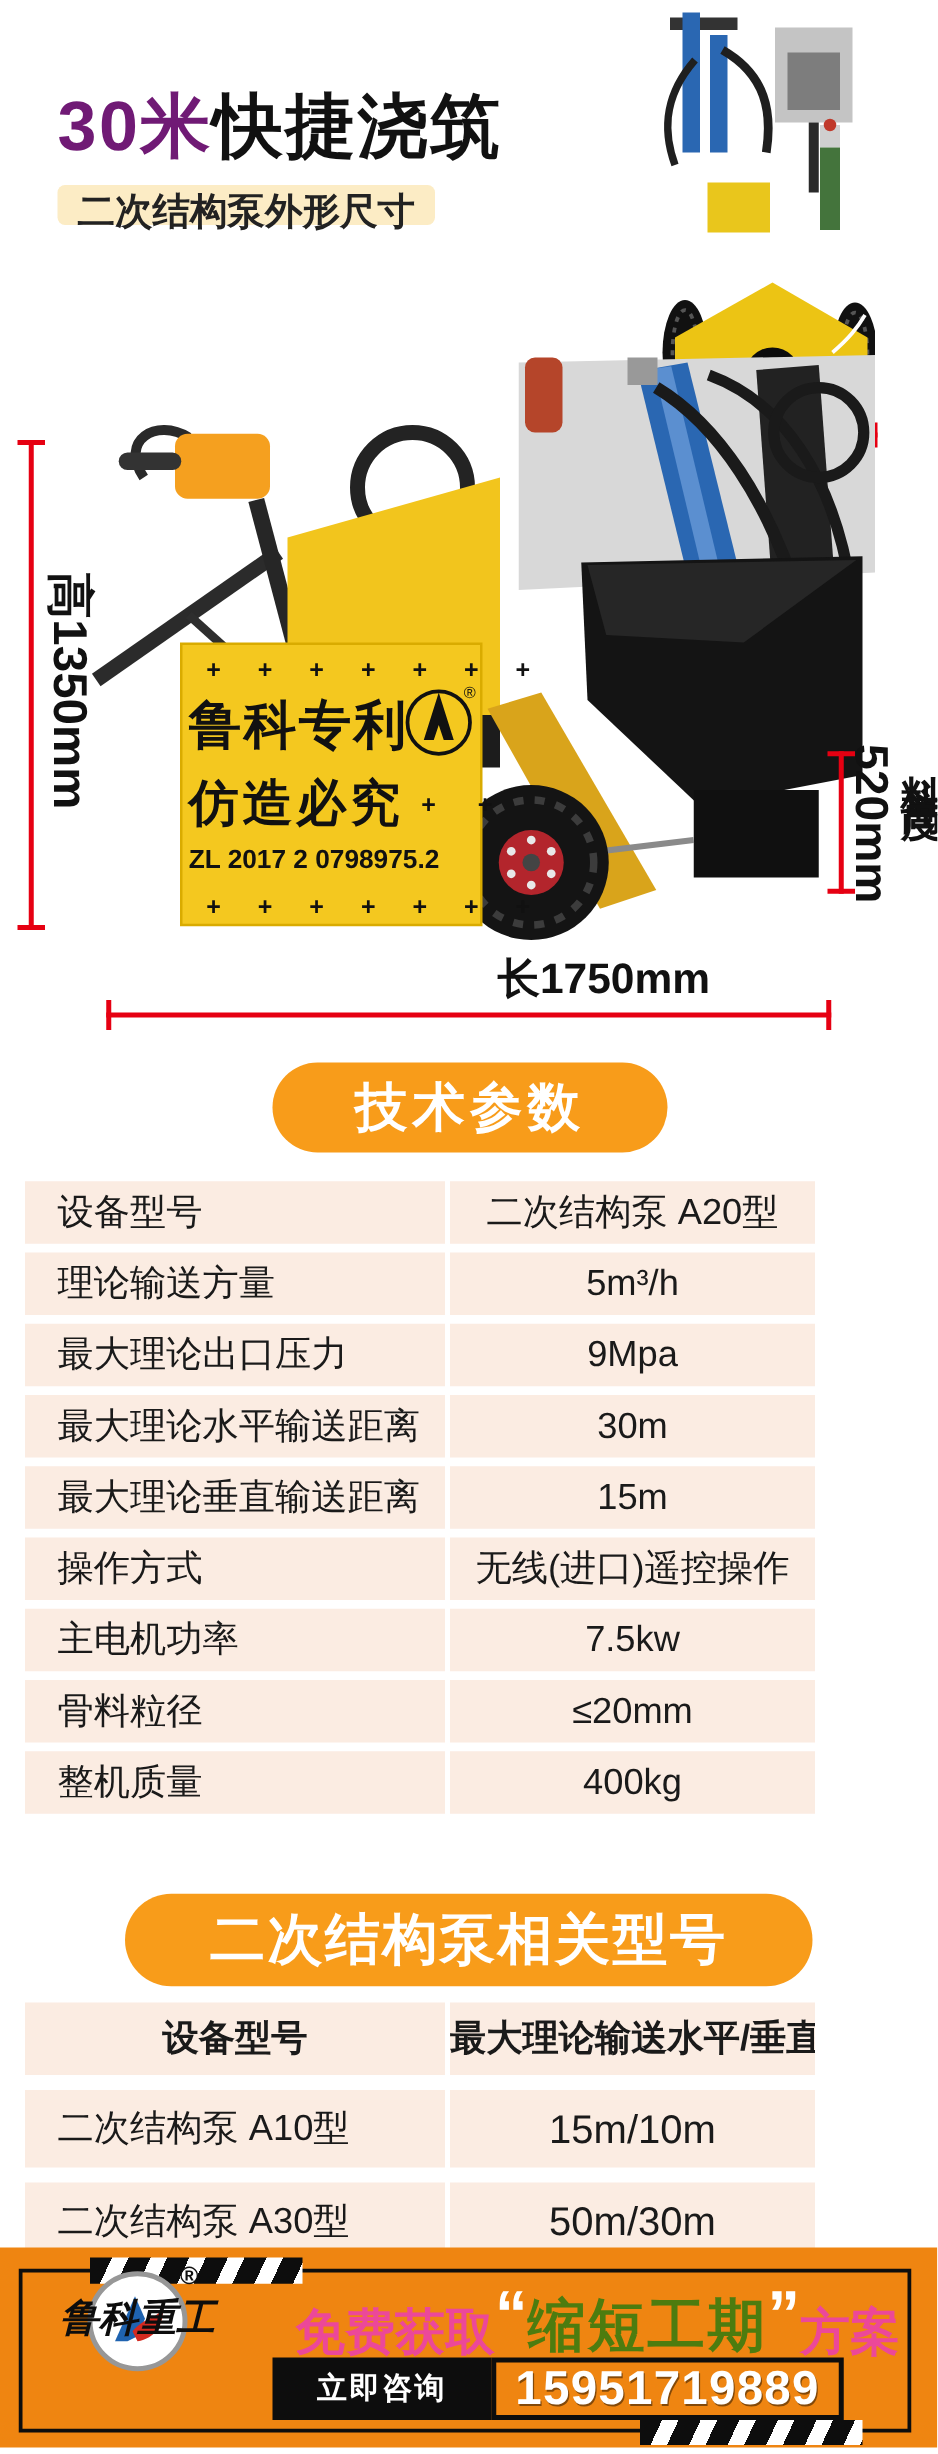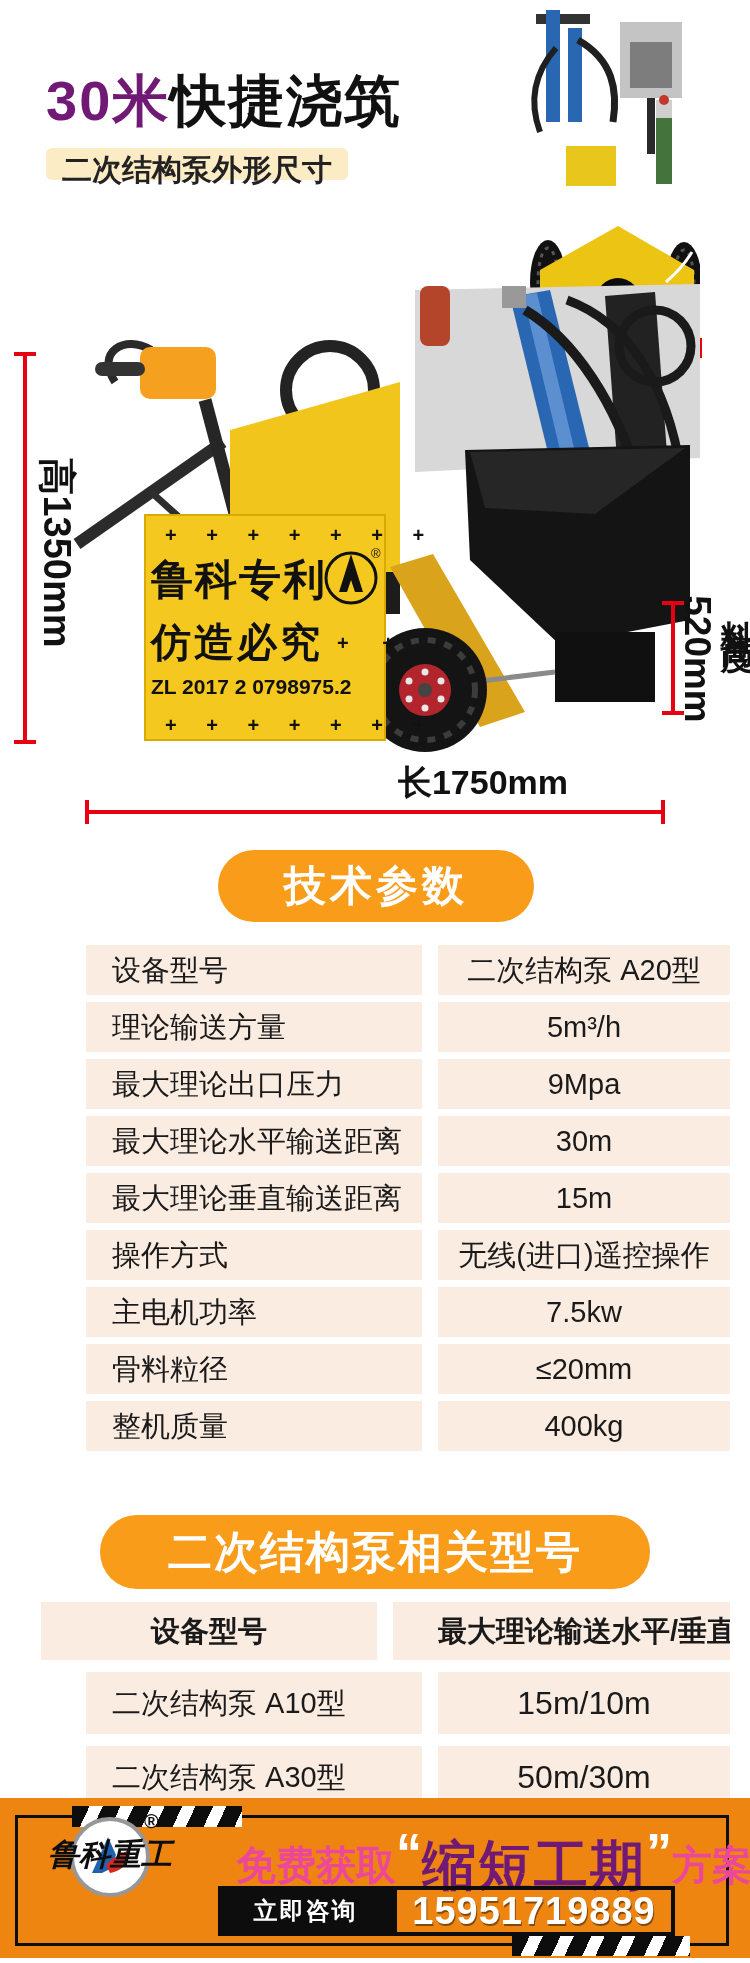--- a/index.html
+++ b/index.html
@@ -22,46 +22,46 @@
 
   
   .pill{background:#f89c1a;border-radius:40px;color:#fff;font-weight:800;text-align:center;}
   .pill.specs{left:218px;top:850px;width:316px;height:72px;line-height:72px;font-size:42px;letter-spacing:4px;}
   .pill.models{left:100px;top:1515px;width:550px;height:74px;line-height:74px;font-size:44px;letter-spacing:2px;}
 
   
   .tbl{left:20px;width:710px;display:flex;flex-direction:column;}
   .tbl1{top:945px;gap:7px;}
   .tbl2{top:1602px;}
-  .row{display:flex;gap:16px;justify-content:flex-end;}
+  .row{display:flex;gap:4px;}
   .cell{background:#fbece2;height:50px;line-height:50px;font-size:29px;overflow:hidden;white-space:nowrap;}
   .cell.lab{width:336px;padding-left:26px;box-sizing:border-box;}
   .cell.val{width:292px;text-align:center;font-weight:500;}
   .tbl2 .row{margin-bottom:12px;}
-  .tbl2 .hrow .cell{height:58px;line-height:58px;font-weight:700;padding-left:45px;}
+  .tbl2 .hrow .cell{height:58px;line-height:58px;font-weight:700;}
   .tbl2 .hrow .cell.lab{text-align:center;padding-left:0;}
   .tbl2 .drow .cell{height:62px;line-height:62px;}
   .tbl2 .drow .cell.lab{}
   .tbl2 .drow .cell.val{font-size:32px;}
 
   
   .f-block{left:0;top:1798px;width:750px;height:160px;background:#ef8511;}
   .f-frame{left:15px;top:1815px;width:714px;height:131px;border:3px solid #0d0d0d;box-sizing:border-box;}
   .hazard{background:repeating-linear-gradient(115deg,#0d0d0d 0 16px,#ffffff 16px 28px);}
   .hz-top{left:72px;top:1806px;width:170px;height:21px;}
   .hz-bot{left:512px;top:1936px;width:178px;height:20px;}
   .logo-circle{left:70px;top:1817px;width:72px;height:72px;background:#fff;border:4px solid #979797;
                border-radius:50%;display:flex;align-items:center;justify-content:center;}
   .reg{left:144px;top:1810px;font-size:20px;color:#111;font-weight:700;}
   .brand{left:30px;top:1834px;width:160px;text-align:center;font-size:31px;font-weight:800;
          font-style:italic;color:#0d0d0d;}
   .headline{left:236px;top:1828px;display:flex;align-items:flex-start;white-space:nowrap;}
   .headline .pre,.headline .suf{font-size:40px;font-weight:800;color:#ec4899;margin-top:10px;}
   .headline .q{font-size:52px;font-weight:800;color:#fff;line-height:1;margin-top:-2px;}
-  .headline .hl2{font-size:54px;font-weight:800;color:#701a75;margin-top:2px;letter-spacing:2px;}
+  .headline .hl2{font-size:46px;font-weight:800;color:#4d7c0f;margin-top:2px;letter-spacing:2px;}
   .cta{left:218px;top:1886px;width:175px;height:50px;background:#0d0d0d;color:#fff;font-size:24px;
        font-weight:700;text-align:center;line-height:50px;letter-spacing:2px;}
   .phone{left:393px;top:1886px;width:282px;height:50px;border:4px solid #0d0d0d;box-sizing:border-box;
          color:#fff;font-size:38px;font-weight:800;text-align:center;line-height:42px;
          text-shadow:1px 2px 0 rgba(0,0,0,0.45);letter-spacing:1px;}
 </style>
 </head>
 <body>
 
 <div class="page">

